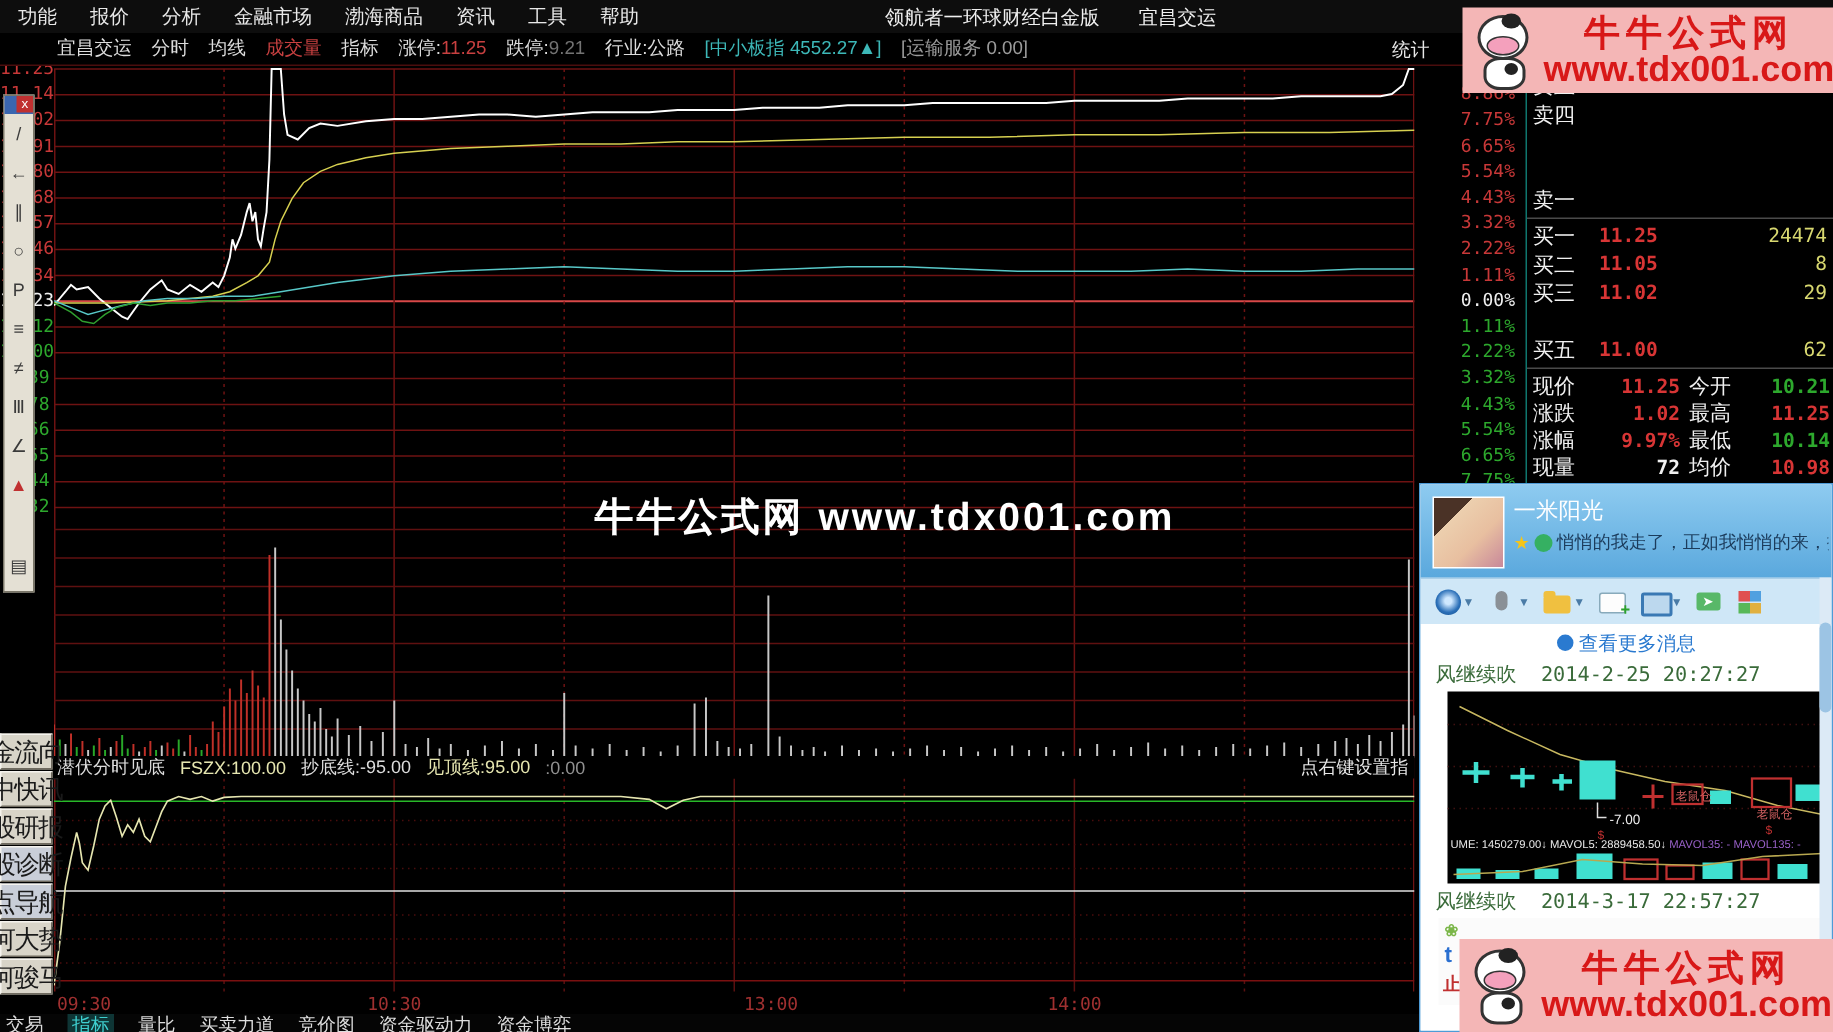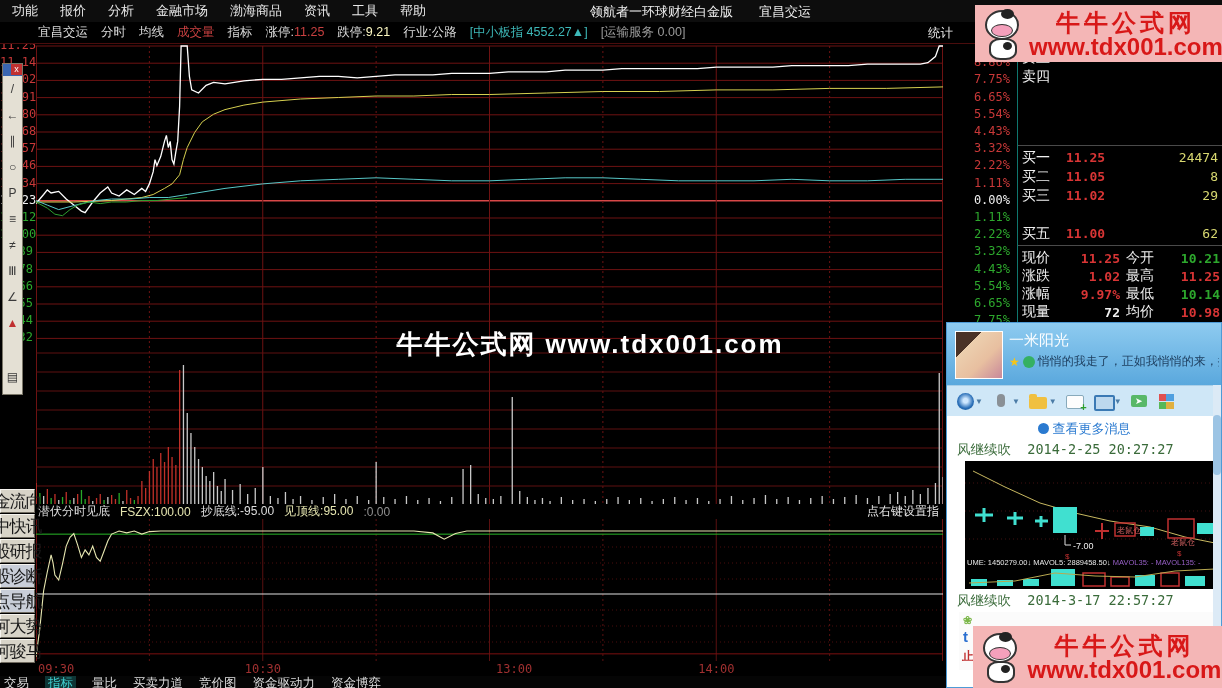--- a/index.html
+++ b/index.html
@@ -9,21 +9,21 @@
   .menubar{position:absolute;left:0;top:0;width:100%;height:22px;background:#0d0d0d;
            color:#e8e8e8;font-size:13px;display:flex;align-items:center;gap:22px;
            padding-left:12px;box-sizing:border-box;z-index:6;}
   .menubar .mi{cursor:default;}
   .center-title{position:absolute;left:590px;top:3px;color:#f0f0f0;font-size:13px;z-index:7;}
   .center-title span{margin-right:26px;}
   
   .subbar{position:absolute;left:0;top:22px;width:100%;height:22px;background:#000;
           border-bottom:1px solid #4a0d0d;color:#ddd;font-size:12.5px;display:flex;
           align-items:center;gap:13px;padding-left:38px;box-sizing:border-box;z-index:5;}
-  .subbar .red{color:#c84040;} .subbar .green{color:#fef9c3;} .subbar .teal{color:#3db8b8;}
+  .subbar .red{color:#c84040;} .subbar .green{color:#737373;} .subbar .teal{color:#3db8b8;}
   .subbar .dim{color:#9a9a9a;}
   .stats-btn{position:absolute;left:928px;top:25px;color:#e8e8e8;font-size:12.5px;z-index:5;}
   
   .axis-price,.axis-pct{position:absolute;font-size:12px;z-index:2;
      font-family:"DejaVu Sans Mono",monospace;text-align:right;}
   .axis-price{left:0;width:33px;}
   .axis-pct{left:946px;width:64px;}
   .ax-red{color:#c83838;} .ax-green{color:#2da82d;} .ax-white{color:#f0f0f0;}
   
   #main-svg{position:absolute;left:36px;top:44px;z-index:1;}
@@ -451,20 +451,25 @@
     <div class="book-row" style="top: 4px;">
       <span class="lbl">卖五</span>
       <span class="prc"></span>
       <span class="vol"></span>
     </div>
     <div class="book-row" style="top: 23px;">
       <span class="lbl">卖四</span>
       <span class="prc"></span>
       <span class="vol"></span>
     </div>
+    <div class="book-row" style="top: 80px;">
+      <span class="lbl">卖一</span>
+      <span class="prc"></span>
+      <span class="vol"></span>
+    </div>
     <div class="bdiv" style="top: 101px;"></div>
     <div class="book-row" style="top: 104px;">
       <span class="lbl">买一</span>
       <span class="prc">11.25</span>
       <span class="vol">24474</span>
     </div>
     <div class="book-row" style="top: 123px;">
       <span class="lbl">买二</span>
       <span class="prc">11.05</span>
       <span class="vol">8</span>

